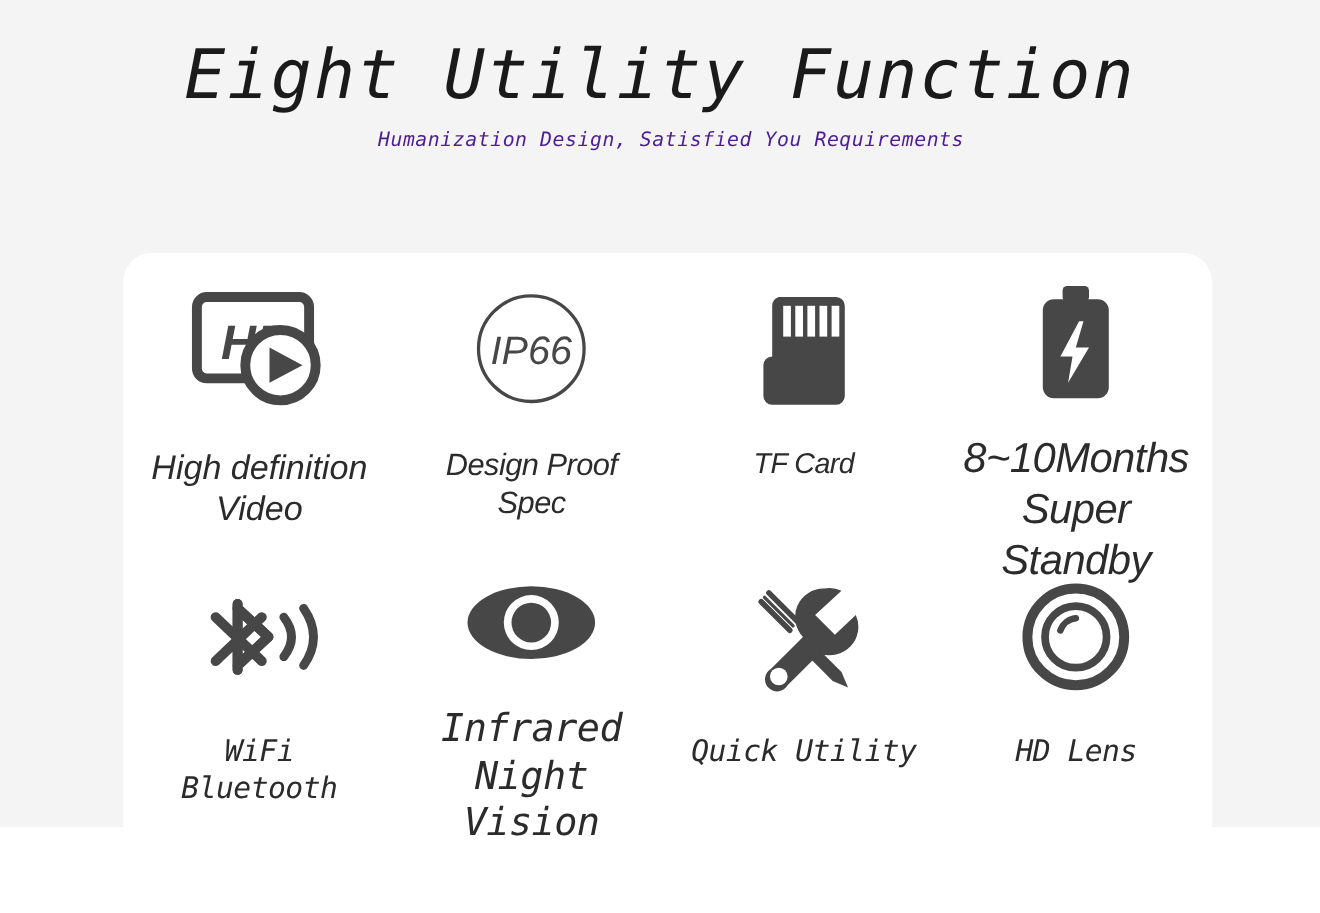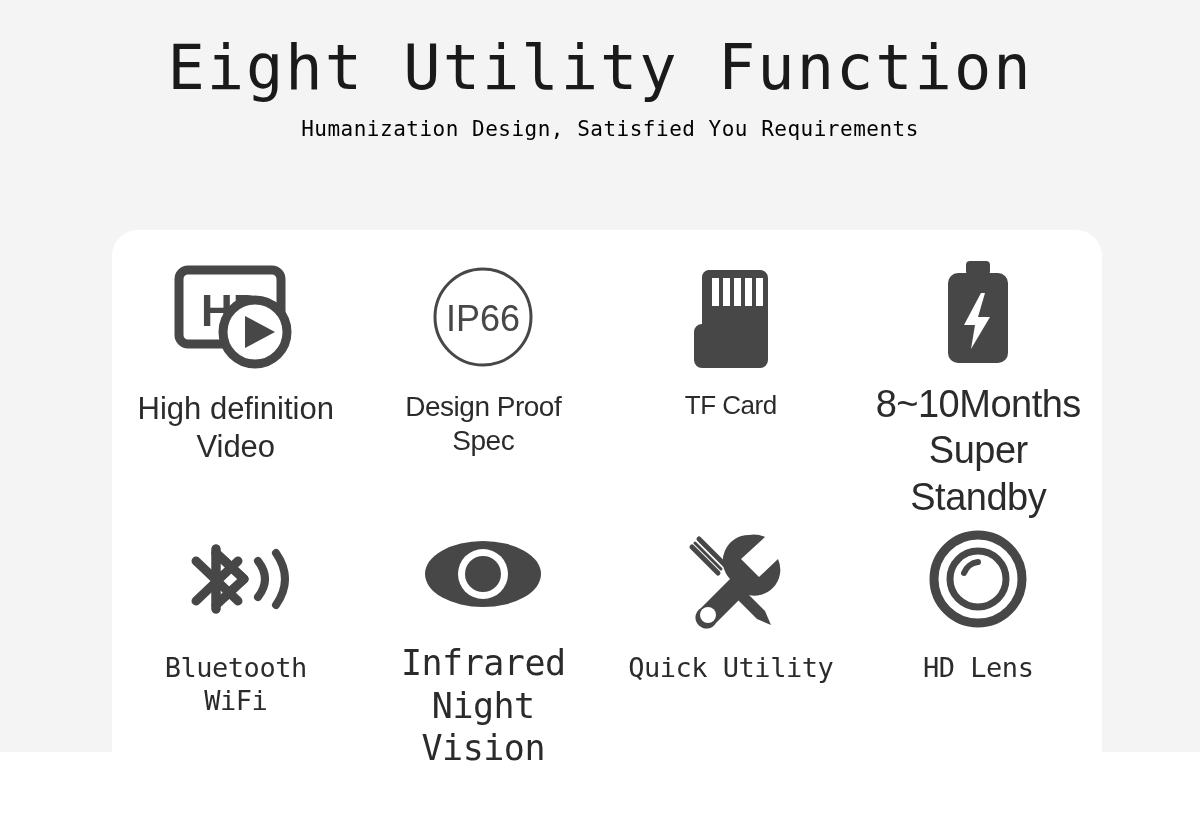--- a/index.html
+++ b/index.html
@@ -11,20 +11,21 @@
     height: 830px;
     background: #ffffff;
     font-family: "DejaVu Sans", sans-serif;
     overflow: hidden;
   }
   .page {
     position: relative;
     width: 1200px;
     height: 582px;
     background: #ffffff;
+    font-style: italic;
   }
   .bg-panel {
     position: absolute;
     left: 0;
     top: 0;
     width: 1200px;
     height: 752px;
     background: #f4f4f4;
   }
   .header {
@@ -41,24 +42,24 @@
     font-size: 62px;
     font-weight: 400;
     letter-spacing: 2px;
     color: #1a1a1a;
     line-height: 1.15;
   }
   .subtitle {
     margin: 0;
     padding-top: 14px;
     font-family: "DejaVu Sans Mono", monospace;
-    font-size: 21px;
+    font-size: 18px;
     font-weight: 400;
     letter-spacing: 0.5px;
-    color: #000000;
+    color: #4c1d95;
     line-height: 1.2;
     padding-left: 20px;
   }
   .card {
     position: absolute;
     left: 112px;
     top: 230px;
     width: 990px;
     height: 545px;
     background: #ffffff;
@@ -79,21 +80,21 @@
   }
   .row1 .cell { height: 262px; }
   .row2 .cell { height: 250px; }
   .icon-wrap {
     height: 118px;
     display: flex;
     align-items: center;
     justify-content: center;
   }
   .label {
-    margin-top: 14px;
+    margin-top: 30px;
     text-align: center;
     color: #2b2b2b;
     line-height: 1.22;
     padding: 0 6px;
   }
   .label.sans {
     font-family: "Liberation Sans", sans-serif;
     font-weight: 400;
   }
   .label.mono {
@@ -197,22 +198,22 @@
             <path d="M36 78 L64 52 L36 26 V22" fill="none" stroke="#474747" stroke-width="9" stroke-linejoin="round" stroke-linecap="round"></path>
             <path d="M64 52 L36 26" fill="none" stroke="#474747" stroke-width="9" stroke-linecap="round"></path>
             <path d="M36 22 L36 82" fill="none" stroke="#474747" stroke-width="9" stroke-linecap="round"></path>
             <path d="M16 34 L58 74" fill="none" stroke="#474747" stroke-width="9" stroke-linecap="round"></path>
             <path d="M16 74 L58 34" fill="none" stroke="#474747" stroke-width="9" stroke-linecap="round"></path>
             <path d="M78 34 Q92 52 78 70" fill="none" stroke="#474747" stroke-width="8" stroke-linecap="round"></path>
             <path d="M96 26 Q114 52 96 78" fill="none" stroke="#474747" stroke-width="8" stroke-linecap="round"></path>
           </svg>
         </div>
         <div class="label mono lbl-bt">
+          <div>WiFi</div>
           <div>Bluetooth</div>
-          <div>WiFi</div>
         </div>
       </div>
 
       <div class="cell">
         <div class="icon-wrap">
           <svg width="120" height="78" viewBox="0 0 120 78" aria-hidden="true">
             <ellipse cx="60" cy="39" rx="58" ry="33" fill="#474747"></ellipse>
             <circle cx="60" cy="39" r="25" fill="#ffffff"></circle>
             <circle cx="60" cy="39" r="18" fill="#474747"></circle>
           </svg>

